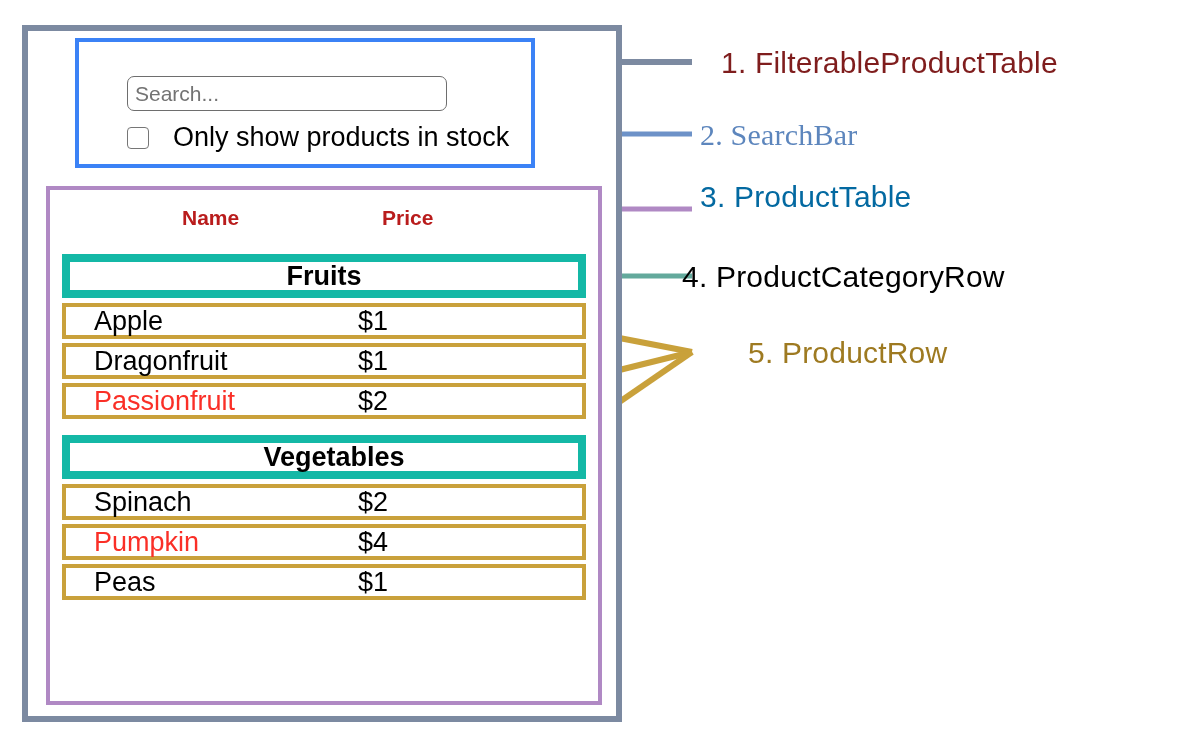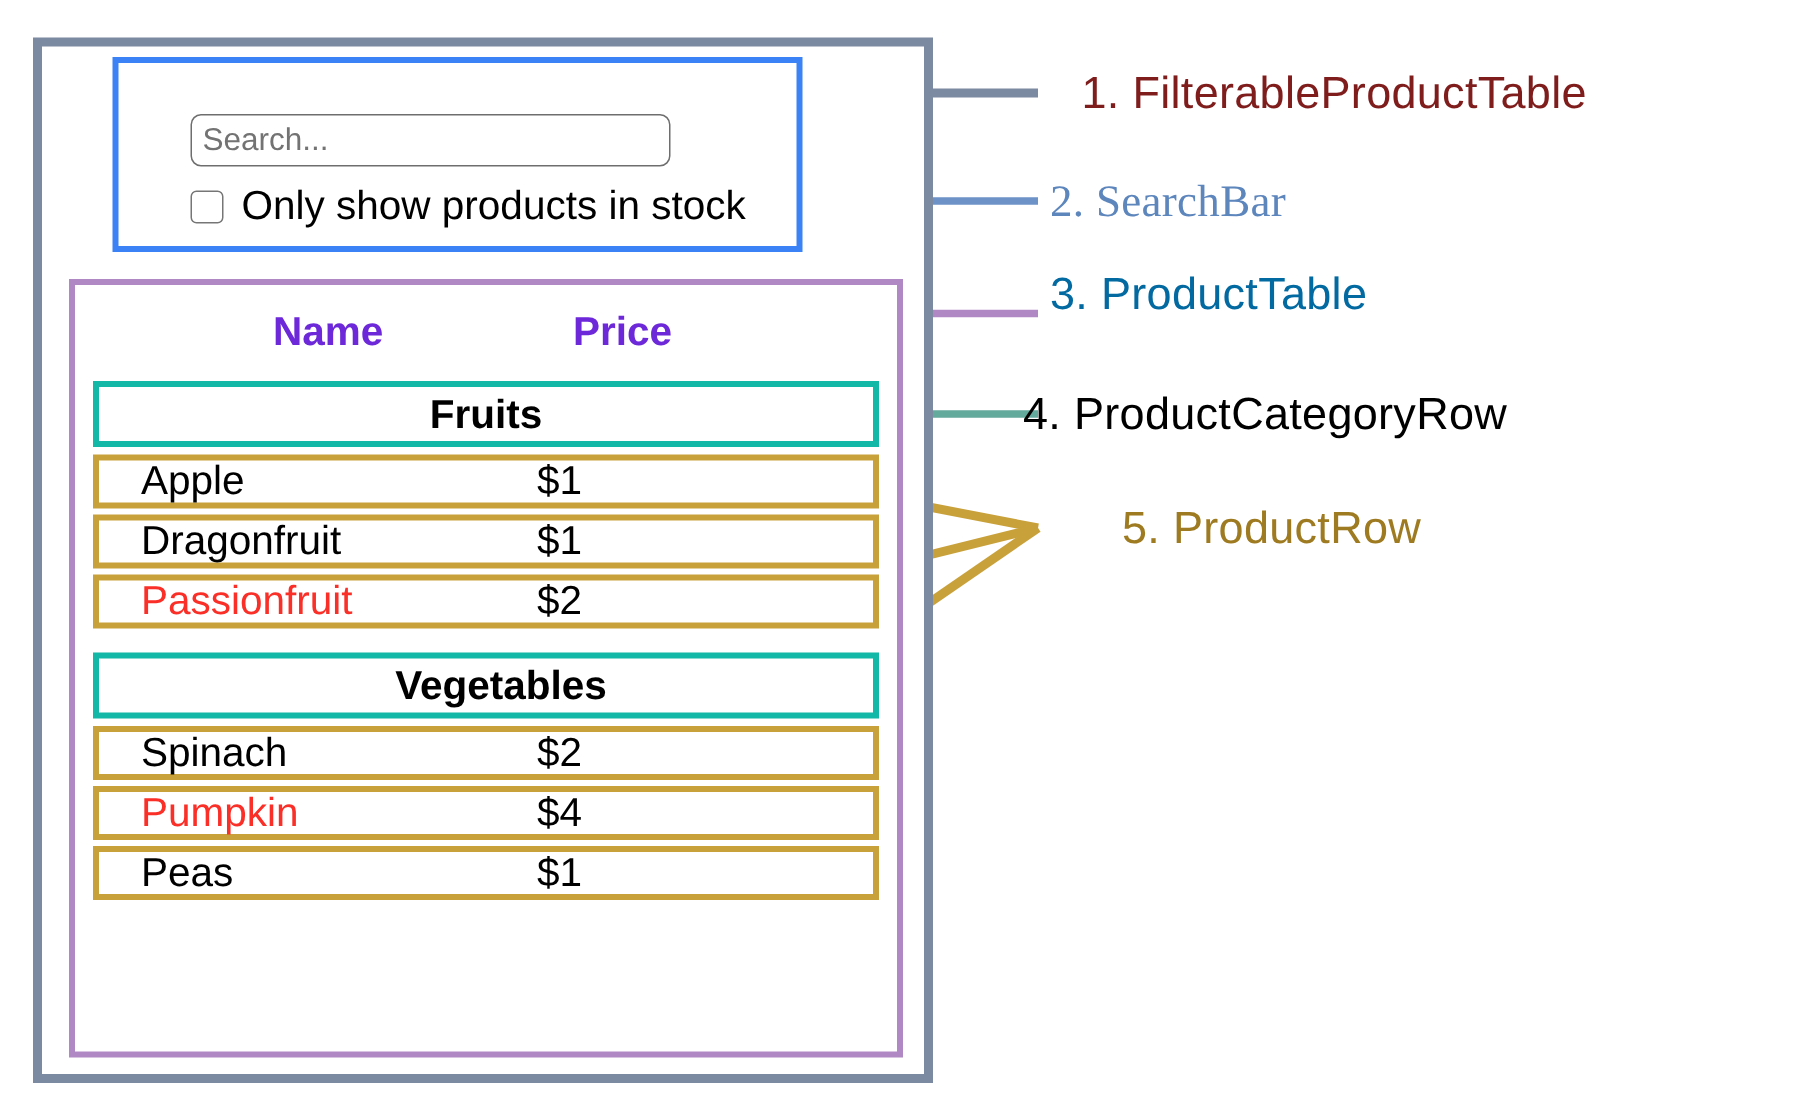--- a/index.html
+++ b/index.html
@@ -73,21 +73,21 @@
   .search-input::placeholder {
     color: #737373;
     opacity: 1;
   }
   .checkbox-row {
     position: absolute;
     left: 48px;
     top: 82px;
     display: flex;
     align-items: center;
-    gap: 12px;
+    gap: 24px;
   }
   .cb-box {
     width: 22px;
     height: 22px;
     box-sizing: border-box;
     border: 1.6px solid #767676;
     border-radius: 4px;
     background: #ffffff;
     flex: 0 0 auto;
   }
@@ -115,40 +115,40 @@
     position: absolute;
     left: 0;
     top: 8px;
     width: 100%;
     height: 48px;
   }
   .th {
     position: absolute;
     font-family: "Liberation Sans", sans-serif;
     font-weight: bold;
-    font-size: 27px;
-    color: #6d28d9;
+    font-size: 21px;
+    color: #b91c1c;
     top: 8px;
     white-space: nowrap;
   }
   .th-name  { left: 132px; }
   .th-price { left: 332px; }
 
   .rows {
     position: absolute;
     left: 12px;
     top: 64px;
     width: 524px;
   }
 
   .category-row {
     position: relative;
     height: 44px;
     margin-bottom: 5px;
-    border: 4px solid #14b8a6;
+    border: 8px solid #14b8a6;
     box-sizing: border-box;
     background: #ffffff;
     display: flex;
     align-items: center;
     justify-content: center;
   }
   .category-row .cat-label {
     font-family: "Liberation Sans", sans-serif;
     font-weight: bold;
     font-size: 27px;

